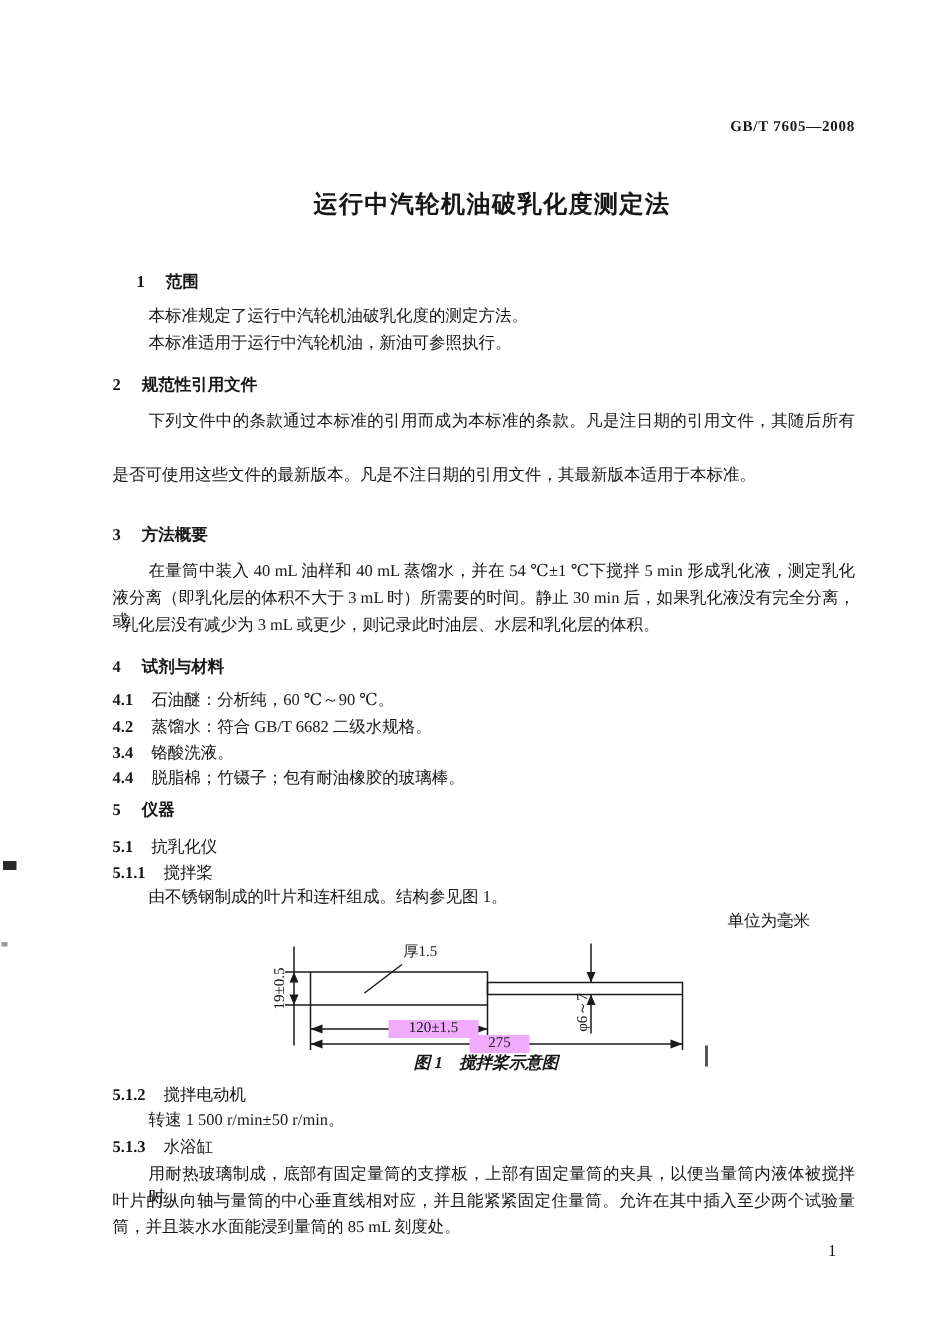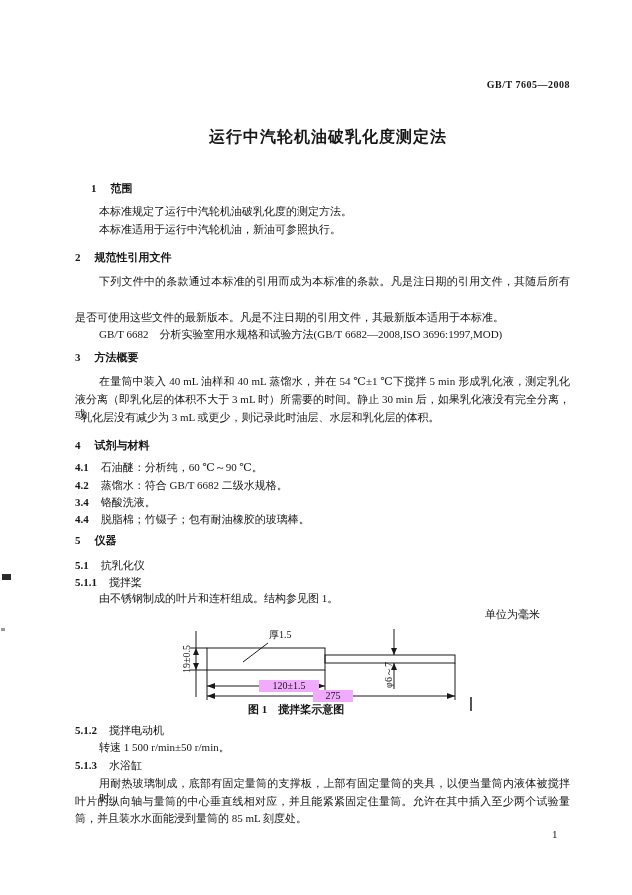--- a/index.html
+++ b/index.html
@@ -36,21 +36,20 @@
     <span class="hno">1</span><span class="htx">范围</span>
   </div>
   <div class="t" style="top:204px;left:99px;">本标准规定了运行中汽轮机油破乳化度的测定方法。</div>
   <div class="t" style="top:222px;left:99px;">本标准适用于运行中汽轮机油，新油可参照执行。</div>
 
   <div class="t b" style="top:250px;left:75px;">
     <span class="hno">2</span><span class="htx">规范性引用文件</span>
   </div>
   <div class="t jf" style="top:274px;left:99px;width:471px;">下列文件中的条款通过本标准的引用而成为本标准的条款。凡是注日期的引用文件，其随后所有</div>
   <div class="t" style="top:310px;left:75px;">是否可使用这些文件的最新版本。凡是不注日期的引用文件，其最新版本适用于本标准。</div>
-  <div class="t" style="top:327px;left:99px;">GB/T 6682　分析实验室用水规格和试验方法(GB/T 6682—2008,ISO 3696:1997,MOD)</div>
 
   <div class="t b" style="top:350px;left:75px;">
     <span class="hno">3</span><span class="htx">方法概要</span>
   </div>
   <div class="t jf" style="top:374px;left:99px;width:471px;">在量筒中装入 40 mL 油样和 40 mL 蒸馏水，并在 54 ℃±1 ℃下搅拌 5 min 形成乳化液，测定乳化</div>
   <div class="t jf" style="top:392px;left:75px;width:495px;">液分离（即乳化层的体积不大于 3 mL 时）所需要的时间。静止 30 min 后，如果乳化液没有完全分离，或</div>
   <div class="t" style="top:410px;left:81px;">乳化层没有减少为 3 mL 或更少，则记录此时油层、水层和乳化层的体积。</div>
 
   <div class="t b" style="top:438px;left:75px;">
     <span class="hno">4</span><span class="htx">试剂与材料</span>
@@ -110,21 +109,21 @@
     <polygon class="ar" points="244,37 241,30 247,30"></polygon>
     <line class="ln" x1="244" y1="45" x2="244" y2="71"></line>
     <polygon class="ar" points="244,45 241,52 247,52"></polygon>
   </svg>
 
   <div class="dimlbl rot" style="left:162px;top:653px;width:50px;">19±0.5</div>
   <div class="dimlbl" style="left:269px;top:629px;background:transparent;">厚1.5</div>
   <div class="dimlbl" style="left:259px;top:680px;width:60px;">120±1.5</div>
   <div class="dimlbl rot" style="left:364px;top:669px;width:50px;">φ6～7</div>
   <div class="dimlbl" style="left:313px;top:690px;width:40px;">275</div>
-  <div class="t b" style="top:702px;left:296px;transform:translateX(-50%);white-space:nowrap;">图 1　搅拌桨示意图</div>
+  <div class="t b" style="top:702px;left:324px;transform:translateX(-50%);white-space:nowrap;font-style:italic;">图 1　搅拌桨示意图</div>
 
   <div class="t b" style="top:723px;left:75px;">
     <span class="ino">5.1.2</span><span class="itx b">搅拌电动机</span>
   </div>
   <div class="t" style="top:740px;left:99px;">转速 1 500 r/min±50 r/min。</div>
 
   <div class="t b" style="top:758px;left:75px;">
     <span class="ino">5.1.3</span><span class="itx b">水浴缸</span>
   </div>
   <div class="t jf" style="top:776px;left:99px;width:471px;">用耐热玻璃制成，底部有固定量筒的支撑板，上部有固定量筒的夹具，以便当量筒内液体被搅拌时，</div>

